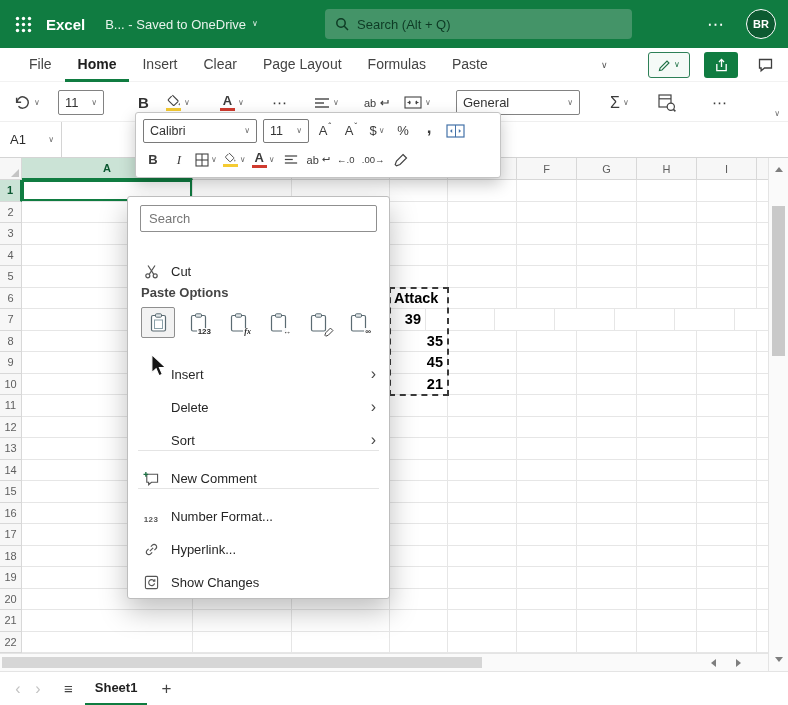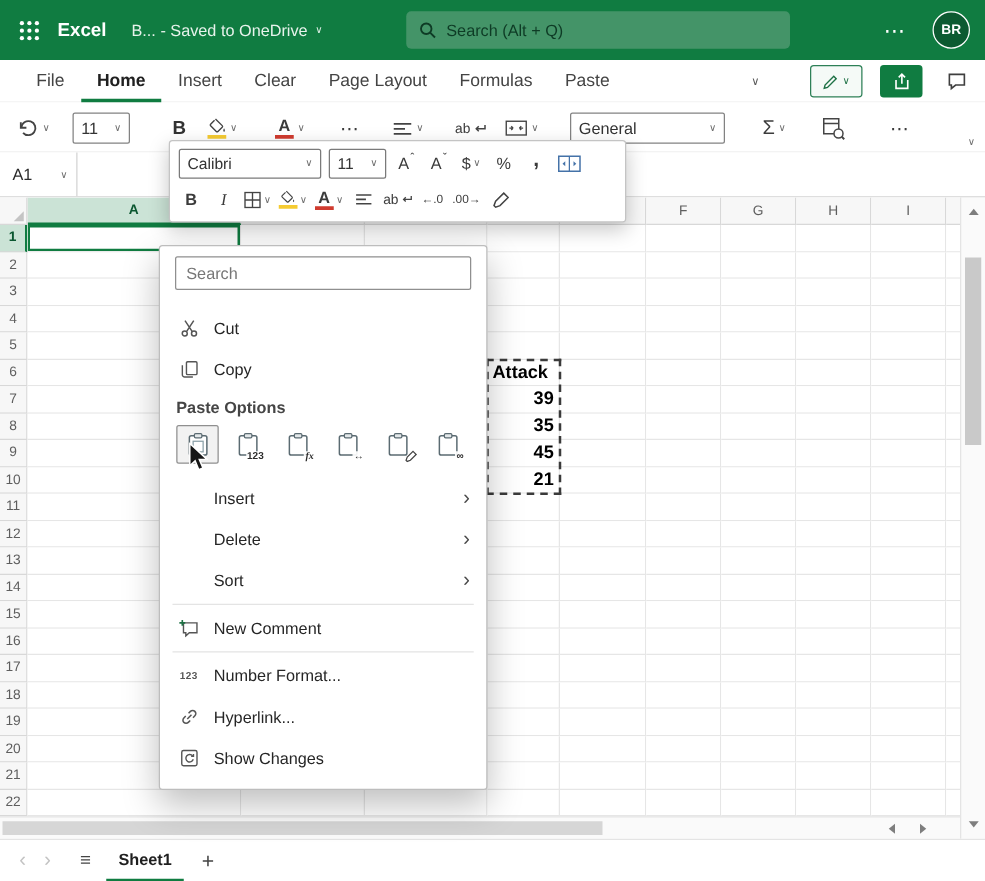--- a/index.html
+++ b/index.html
@@ -83,21 +83,21 @@
   .mbtn sup{font-size:9px;margin-top:-9px;margin-left:-1px}
   .comma{font-size:17px;font-weight:700;margin-top:-6px}
   .decim{font-size:9.5px;letter-spacing:0;color:#3b3b3b}
 
   
   .cmenu{position:absolute;left:127px;top:196px;width:263px;background:#fff;border:1px solid #BDBDBD;border-radius:3px;
          box-shadow:0 12px 28px rgba(0,0,0,.25);z-index:50;padding:8px 0}
   .cm-search{margin:0 12px 14px;height:27px;border:1px solid #8F8F8F;border-radius:2px;display:flex;align-items:center;padding:0 8px}
   .cm-search input{border:none;outline:none;width:100%;font-size:13px;color:#333;font-family:inherit}
   .cm-search input::placeholder{color:#767676;opacity:1}
-  .cm-item{height:33px;display:flex;align-items:center;padding:0 13px;font-size:13px;color:#262626;cursor:pointer}
+  .cm-item{height:33px;display:flex;align-items:flex-end;padding:0 13px;font-size:13px;color:#262626;cursor:pointer}
   .cm-ic{width:20px;margin-right:10px;display:flex;align-items:center;justify-content:center;flex:none}
   .cm-sub{margin-left:auto;color:#4a4a4a;font-size:16px;line-height:1}
   .cm-label{height:26px;display:flex;align-items:center;padding:0 13px;font-size:13px;font-weight:700;color:#454545}
   .cm-paste{height:38px;display:flex;align-items:center;gap:6px;padding:0 13px 4px}
   .pbtn{width:34px;height:31px;position:relative;display:flex;align-items:center;justify-content:center;
         border:1px solid transparent;border-radius:2px;cursor:pointer}
   .pbtn.hov{border-color:#8F8F8F;background:#F2F2F2}
   .pbadge{position:absolute;right:2px;bottom:1px;font-size:8px;font-weight:700;color:#2b2b2b;background:rgba(255,255,255,.92);line-height:1;padding:0 1px}
   .fxit{font-style:italic;font-family:"Liberation Serif",serif}
   .pb-brush{position:absolute;right:0;bottom:0}
@@ -380,21 +380,21 @@
         <div class="gC cell" style="width:60px"></div>
         <div class="gC cell" style="width:60px"></div>
         <div class="gC cell" style="width:60px"></div>
         <div class="gC cell" style="width:40px"></div>
       </div>
       <div class="gR" style="height:21.5px">
         <div class="gC rh">7</div>
         <div class="gC cell" style="width:171px"></div>
         <div class="gC cell" style="width:99px"></div>
         <div class="gC cell" style="width:98px"></div>
-        <div class="gC cell num val" style="width:58px">39</div>
+        <div class="gC cell num val" style="width:36px">39</div>
         <div class="gC cell" style="width:69px"></div>
         <div class="gC cell" style="width:60px"></div>
         <div class="gC cell" style="width:60px"></div>
         <div class="gC cell" style="width:60px"></div>
         <div class="gC cell" style="width:60px"></div>
         <div class="gC cell" style="width:40px"></div>
       </div>
       <div class="gR" style="height:21.5px">
         <div class="gC rh">8</div>
         <div class="gC cell" style="width:171px"></div>
@@ -692,29 +692,20 @@
     <div class="cm-item">
       <span class="cm-ic">
         <svg width="15" height="15" viewBox="0 0 15 15" fill="none" stroke="#555" stroke-width="1.2">
             <circle cx="3.8" cy="11.8" r="2"></circle>
             <circle cx="11.2" cy="11.8" r="2"></circle>
             <path d="M5.2 10.3 11 1.5M9.8 10.3 4 1.5"></path>
           </svg>
       </span>
       <span>Cut</span>
     </div>
-    <div class="cm-item">
-      <span class="cm-ic">
-        <svg width="15" height="15" viewBox="0 0 16 16" fill="none" stroke="#555" stroke-width="1.2">
-            <rect x="5.5" y="1.5" width="9" height="11" rx="1"></rect>
-            <path d="M11 14.5H4a2 2 0 0 1-2-2V4.5"></path>
-          </svg>
-      </span>
-      <span>Copy</span>
-    </div>
     <div class="cm-label">Paste Options</div>
     <div class="cm-paste">
       <div class="pbtn hov">
         <svg width="17" height="19" viewBox="0 0 17 19">
             <rect x="1.5" y="2.5" width="14" height="15.5" rx="1.5" fill="#fff" stroke="#5B6B72" stroke-width="1.2"></rect>
             <rect x="5.5" y="0.8" width="6" height="3.4" rx="1" fill="#E3E8EA" stroke="#5B6B72" stroke-width="1"></rect>
             <rect x="4.5" y="7" width="8" height="8.5" fill="#fff" stroke="#8AA0A8" stroke-width="1"></rect>
           </svg>
         <span class="pbadge"></span>
       </div>

